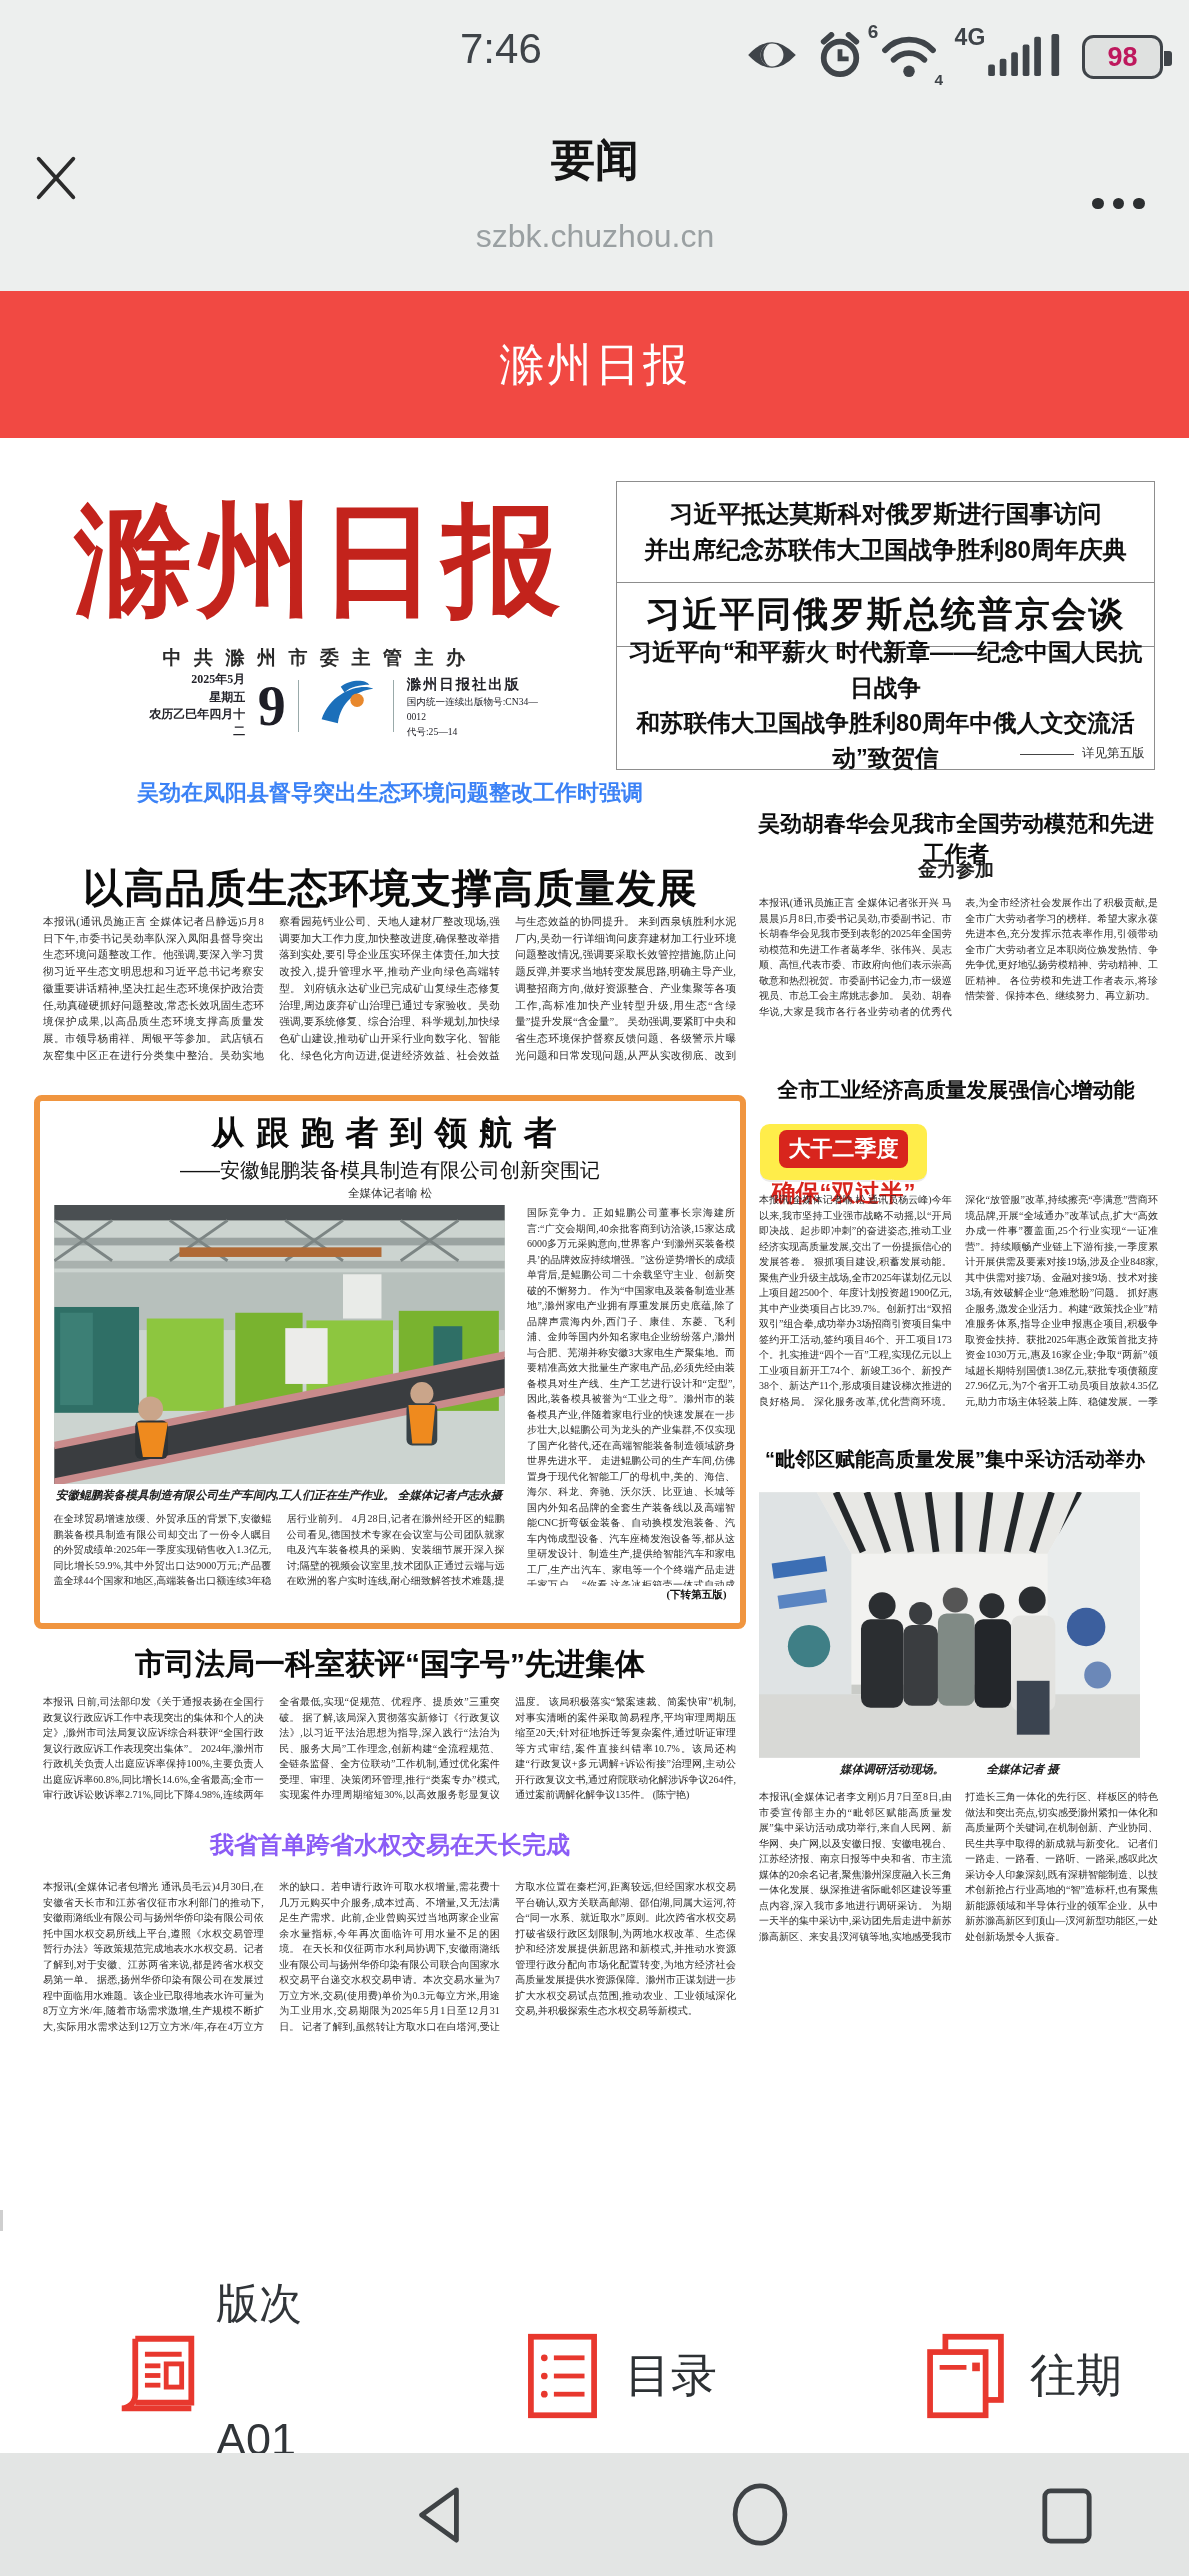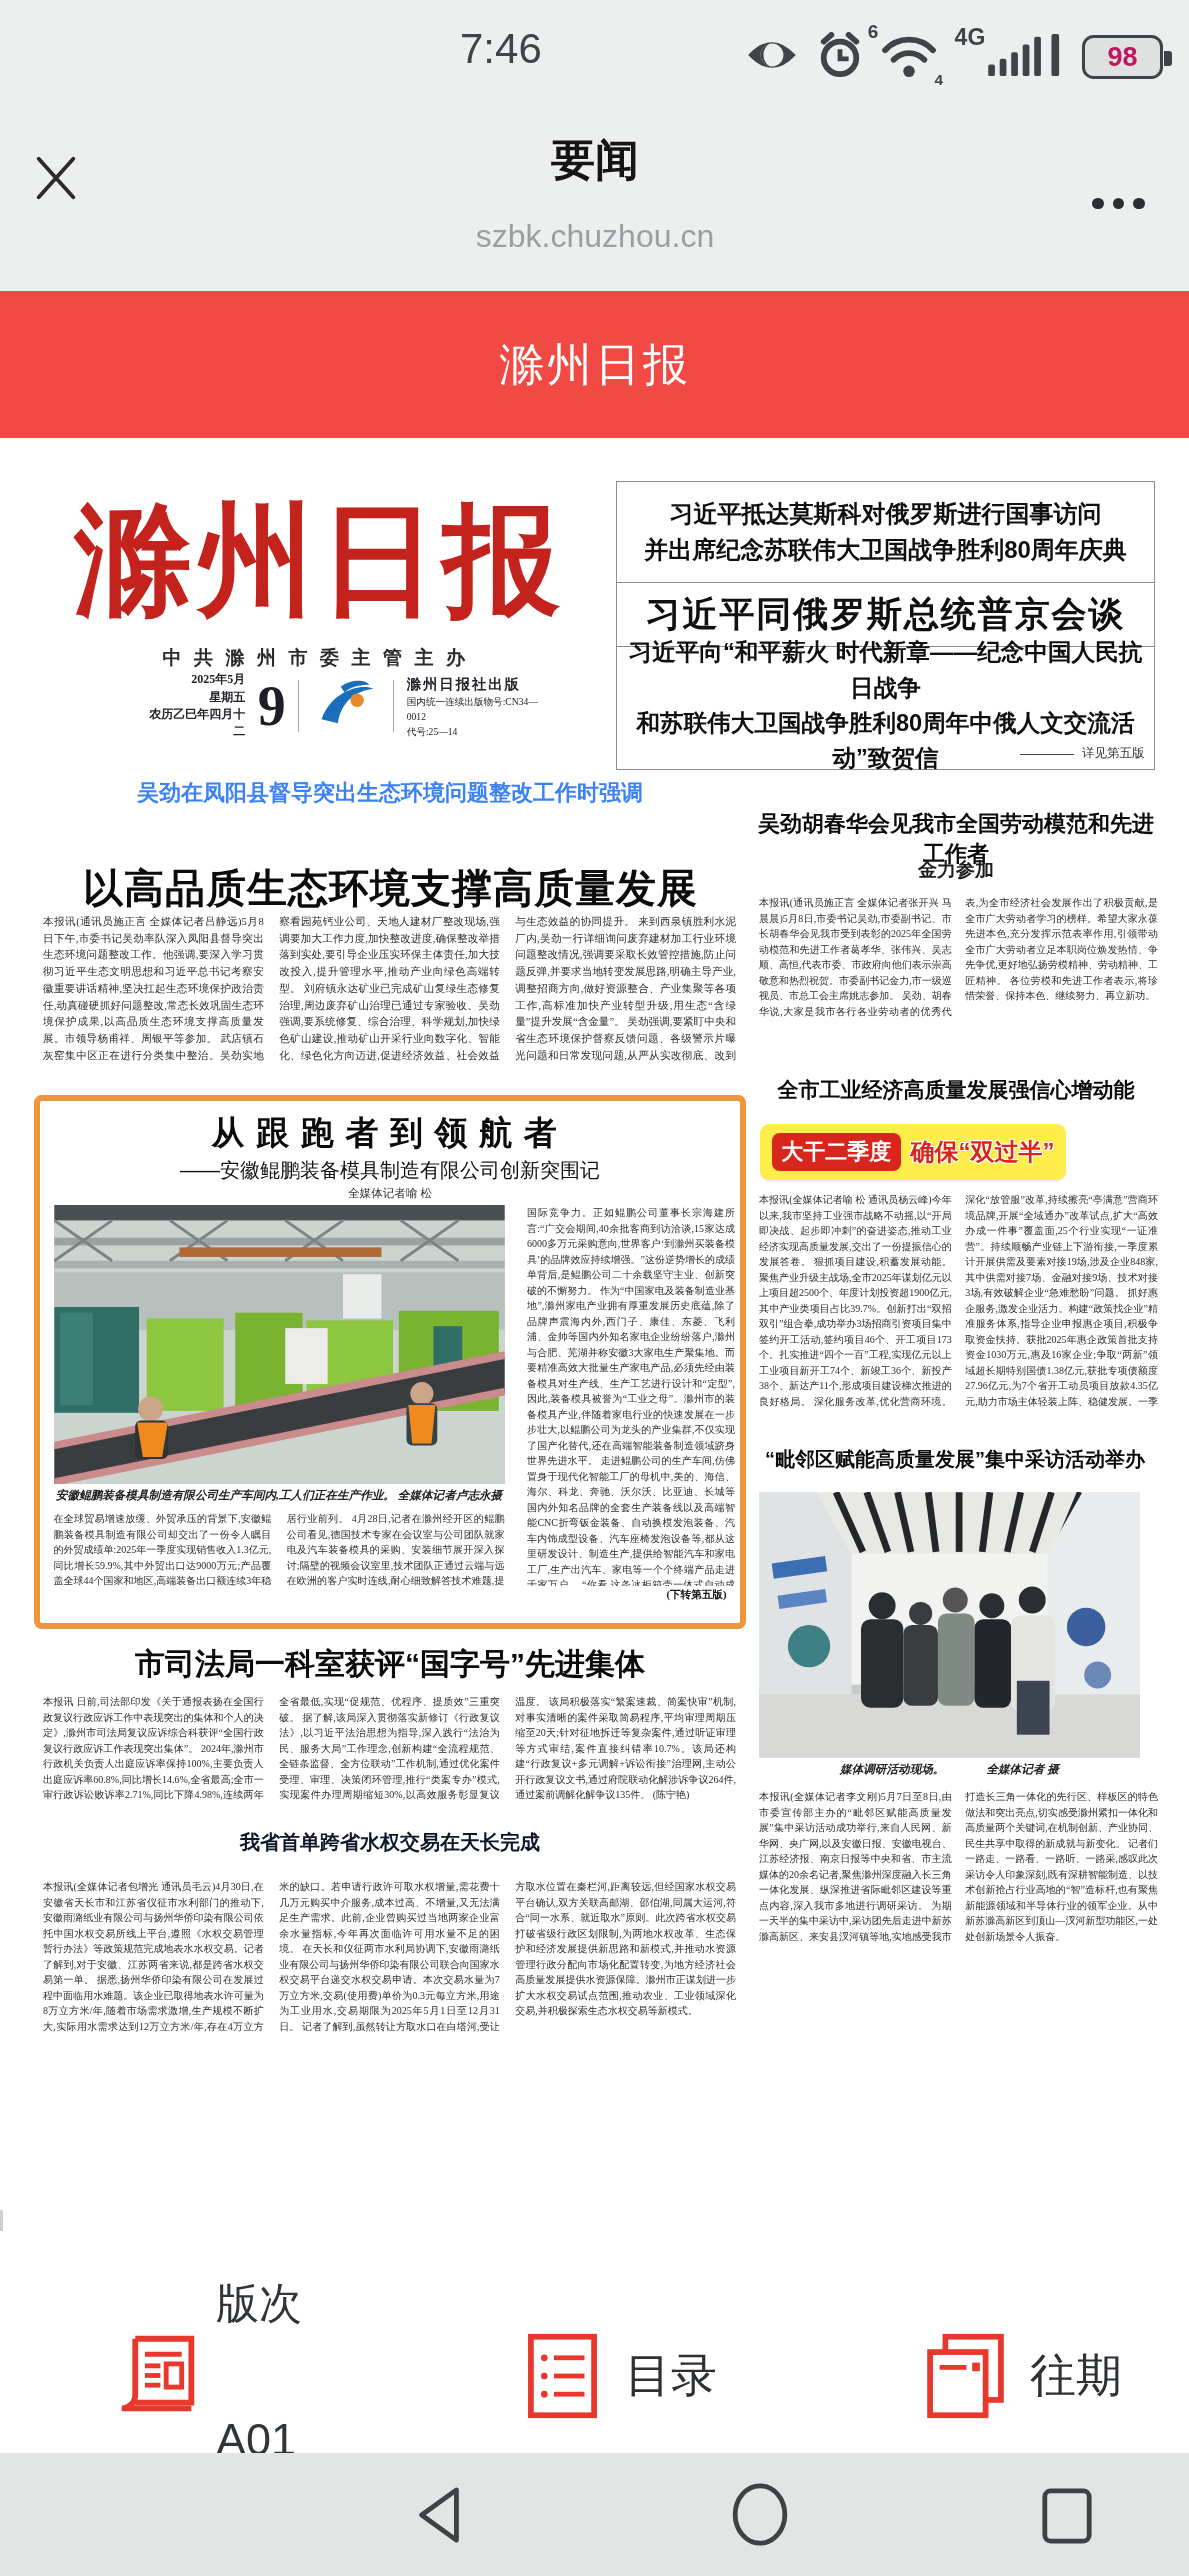--- a/index.html
+++ b/index.html
@@ -72,26 +72,26 @@
   .kp-byline { position:absolute; left:0; top:85px; width:100%; text-align:center; font-size:11.6px; color:#333; }
   .kp-photo { position:absolute; left:13.5px; top:104px; width:451px; height:279px; background:#c9d1cd; }
   .kp-caption { position:absolute; left:13.5px; top:387px; width:451px; text-align:center; font-size:11.6px; font-weight:bold; font-style:italic; color:#222; }
   .kp-body { position:absolute; left:13.5px; top:410px; width:451px; height:89px; column-count:2; column-gap:15.4px; font-size:10px; line-height:1.55; }
   .kp-side { position:absolute; left:487px; top:104px; width:208px; height:381px; font-size:10px; line-height:1.55; }
   .kp-continue { position:absolute; right:13.5px; top:487px; font-size:10.6px; font-weight:bold; color:#111; }
   
   .jud-title { position:absolute; left:53px; top:1182px; width:674px; text-align:center; font-size:30px; font-weight:900; color:#0c0c0c; }
   .jud-body { position:absolute; left:43px; top:1232px; width:693px; height:114px; column-count:3; column-gap:15.4px; font-size:10px; line-height:1.55; }
   
-  .water-title { position:absolute; left:53px; top:1367px; width:674px; text-align:center; font-size:20px; font-weight:900; color:#0f172a; }
+  .water-title { position:absolute; left:53px; top:1367px; width:674px; text-align:center; font-size:24px; font-weight:900; color:#8b5cf6; }
   .water-body { position:absolute; left:43px; top:1417px; width:693px; height:156px; column-count:3; column-gap:15.4px; font-size:10px; line-height:1.55; }
   
   .ind-title { position:absolute; left:754px; top:614px; width:404px; text-align:center; font-size:21px; font-weight:900; color:#0c0c0c; }
   .ind-badge { position:absolute; left:760px; top:662px; height:56px; display:inline-flex; align-items:center; gap:9.6px;
-    background:#ffed4a; border-radius:9.6px; padding:5.8px 11.6px; box-shadow:0 1.9px 0 rgba(0,0,0,.08); }
+    background:#ffed4a; border-radius:9.6px; padding:5.8px 11.6px; box-shadow:0 1.9px 0 rgba(0,0,0,.08);flex-direction:column; }
   .badge-red { background:#d8251d; color:#fff; font-size:22px; font-weight:900; border-radius:7.7px; padding:3.9px 9.6px; font-family:"Liberation Sans",sans-serif; }
   .badge-outline { color:#d8251d; font-size:24px; font-weight:900; font-family:"Liberation Sans",sans-serif;
     text-shadow:-1px -1px 0 #fff,1px -1px 0 #fff,-1px 1px 0 #fff,1px 1px 0 #fff; }
   .ind-body { position:absolute; left:759px; top:730px; width:399px; height:229px; column-count:2; column-gap:13.5px; font-size:10px; line-height:1.55; }
   
   .adj-title { position:absolute; left:751px; top:984px; width:408px; text-align:center; font-size:20px; font-weight:900; color:#0c0c0c; }
   .adj-photo { position:absolute; left:759px; top:1030px; width:381px; height:266px; background:#f0f0ee; }
   .adj-caption { position:absolute; left:759px; top:1300px; width:381px; display:flex; justify-content:center; gap:42px;
     font-size:11.6px; font-weight:bold; font-style:italic; color:#222; }
   .adj-body { position:absolute; left:759px; top:1327px; width:399px; height:246px; column-count:2; column-gap:13.5px; font-size:10px; line-height:1.55; }

